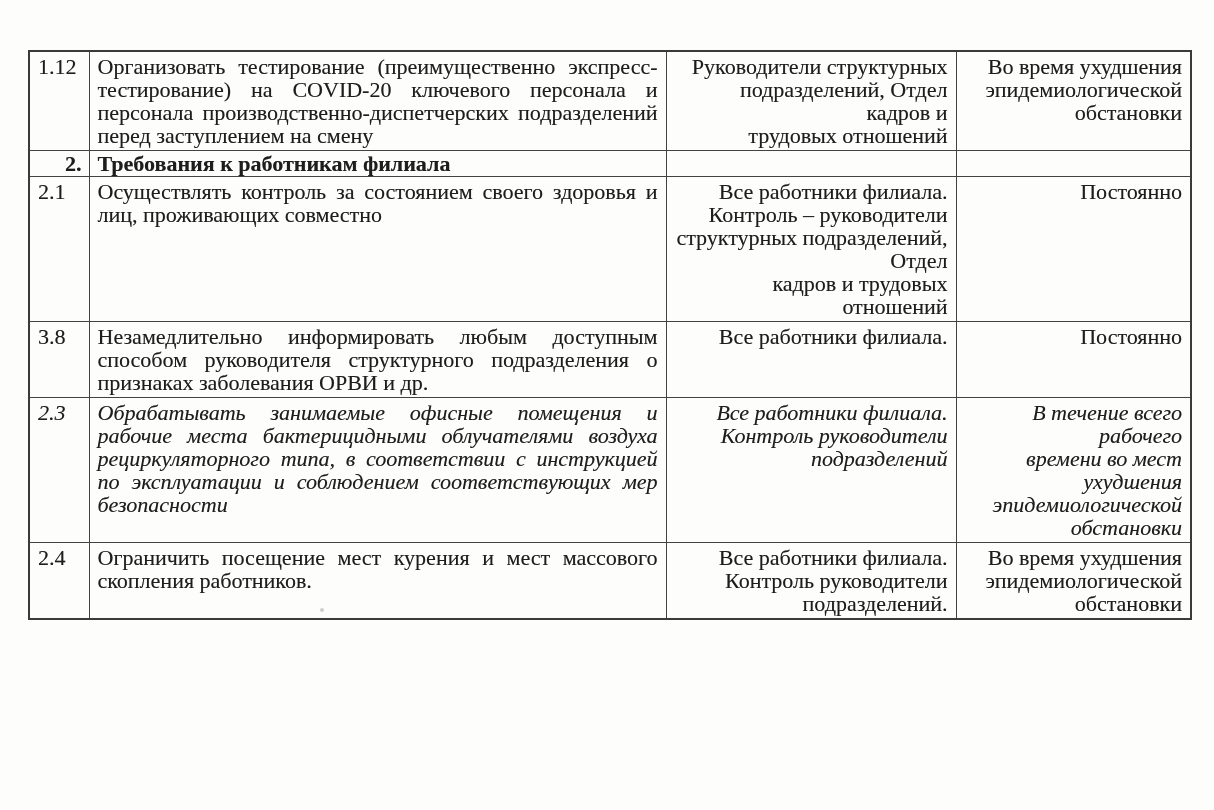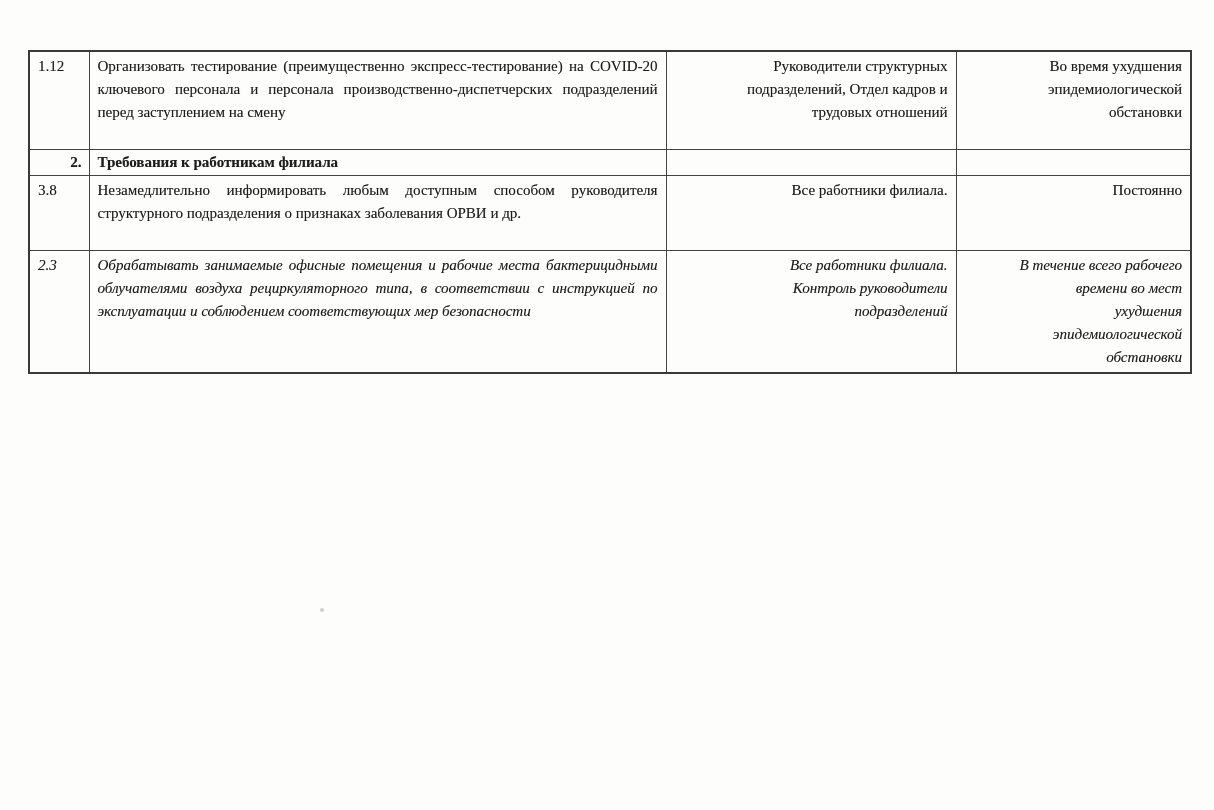--- a/index.html
+++ b/index.html
@@ -21,21 +21,21 @@
     left: 28px;
     top: 50px;
     width: 1162px;
     border-collapse: collapse;
     table-layout: fixed;
     border: 2px solid #3a3a3a;
   }
   table.doc-table td {
     border: 1.5px solid #424242;
     vertical-align: top;
-    font-size: 15px;
+    font-size: 22px;
     line-height: 23px;
     padding: 3px 8px;
     text-shadow: 0.2px 0.2px 0.4px rgba(45,45,45,0.45);
     overflow: hidden;
     margin-top: 25px;
   }
   td.cell-num {
     text-align: left;
     padding-left: 8px;
     padding-right: 2px;
@@ -103,34 +103,55 @@
         <td class="cell-time">Во время ухудшения
 эпидемиологической
 обстановки</td>
       </tr>
       <tr class="row-1 section-row">
         <td class="cell-num">2.</td>
         <td class="cell-task">Требования к работникам филиала</td>
         <td class="cell-resp"></td>
         <td class="cell-time"></td>
       </tr>
+      <tr class="row-2">
+        <td class="cell-num">2.1</td>
+        <td class="cell-task">Осуществлять контроль за состоянием своего здоровья и лиц, проживающих совместно</td>
+        <td class="cell-resp">Все работники филиала.
+Контроль – руководители
+структурных подразделений,
+Отдел
+кадров и трудовых
+отношений</td>
+        <td class="cell-time">Постоянно</td>
+      </tr>
       <tr class="row-3">
         <td class="cell-num">3.8</td>
         <td class="cell-task">Незамедлительно информировать любым доступным способом руководителя структурного подразделения о признаках заболевания ОРВИ и др.</td>
         <td class="cell-resp">Все работники филиала.</td>
         <td class="cell-time">Постоянно</td>
       </tr>
       <tr class="row-4">
         <td class="cell-num">2.3</td>
         <td class="cell-task">Обрабатывать занимаемые офисные помещения и рабочие места бактерицидными облучателями воздуха рециркуляторного типа, в соответствии с инструкцией по эксплуатации и соблюдением соответствующих мер безопасности</td>
         <td class="cell-resp">Все работники филиала.
 Контроль руководители
 подразделений</td>
         <td class="cell-time">В течение всего рабочего
 времени во мест
 ухудшения
 эпидемиологической
 обстановки</td>
       </tr>
+      <tr class="row-5">
+        <td class="cell-num">2.4</td>
+        <td class="cell-task">Ограничить посещение мест курения и мест массового скопления работников.</td>
+        <td class="cell-resp">Все работники филиала.
+Контроль руководители
+подразделений.</td>
+        <td class="cell-time">Во время ухудшения
+эпидемиологической
+обстановки</td>
+      </tr>
     </tbody>
   </table>
   <div class="scan-speck"></div>
 </div>
 
 </body></html>

